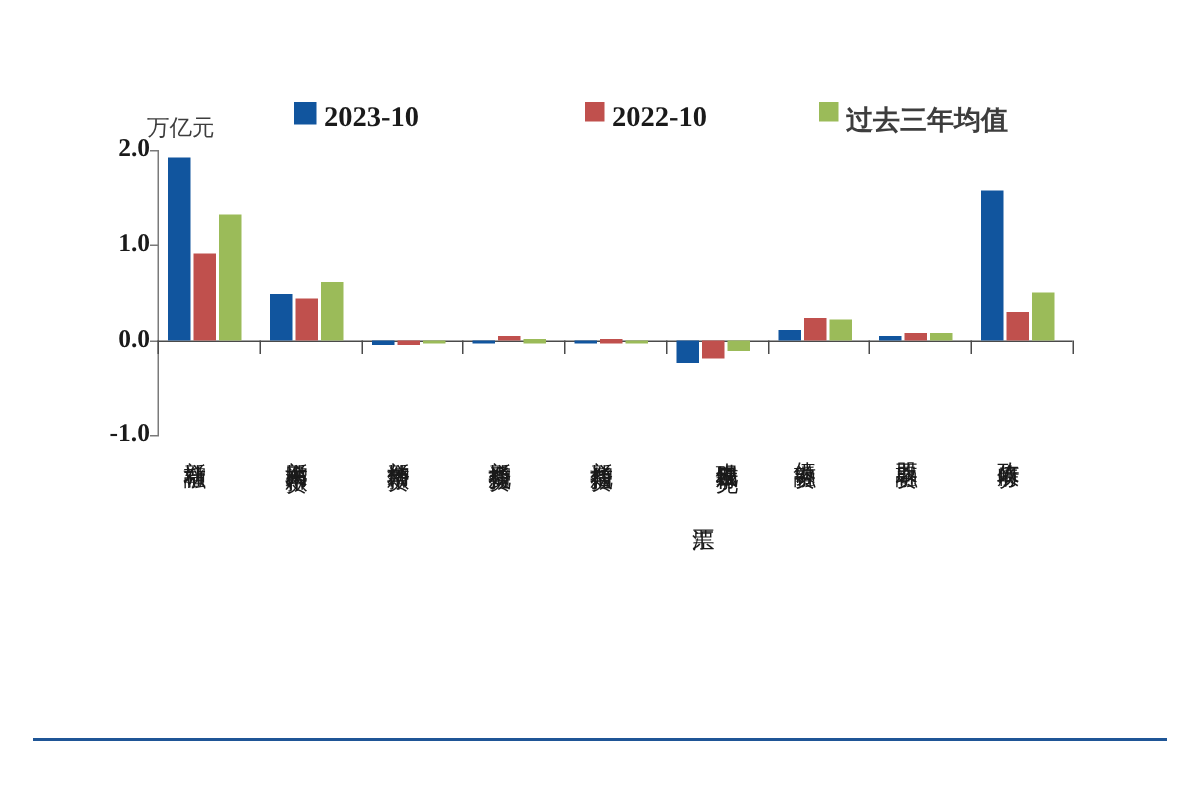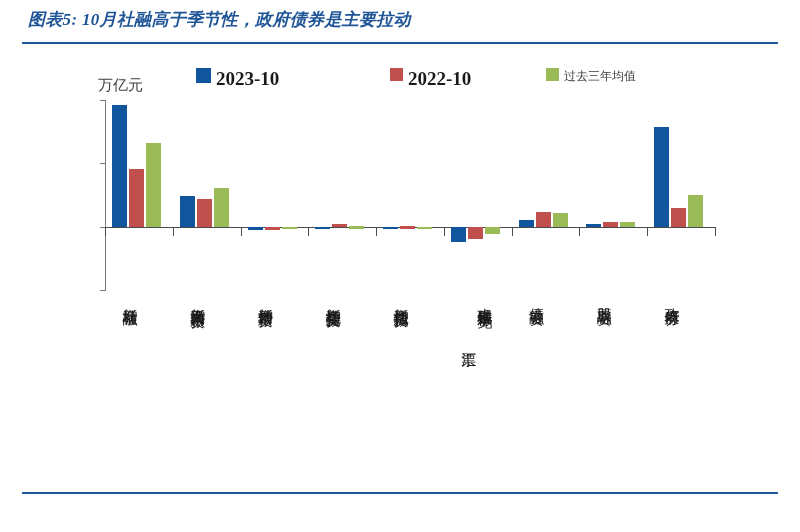--- a/index.html
+++ b/index.html
@@ -77,22 +77,22 @@
   .legend-swatch.sw1 { width: 13px; height: 13px; }
   .legend-swatch.sw2 { width: 13px; height: 13px; }
   .legend-label {
     font-family: "Liberation Serif", "DejaVu Serif", serif;
     font-size: 19px;
     font-weight: bold;
     color: #1a1a1a;
   }
   .legend-label.cjk {
     font-family: "DejaVu Serif", "Liberation Serif", serif;
-    font-size: 12px;
-    font-weight: normal;
+    font-size: 18px;
+    font-weight: bold;
     color: #3d3d3d;
   }
 
   
   .plot-area {
     position: absolute;
     left: 105px;
     top: 100px;
     width: 610px;
     height: 190px;
@@ -213,42 +213,44 @@
     font-weight: bold;
     color: #1F5596;
     white-space: nowrap;
   }
 </style>
 </head>
 <body>
 
 <div id="page">
 
-  <div class="header">
-    <div class="title">图表5: 10月社融高于季节性，政府债券是主要拉动</div>
-    <div class="rule-top"></div>
-  </div>
 
   <div class="legend">
     <div class="legend-item i0">
       <span class="legend-swatch sw0" style="background: rgb(17, 85, 158);"></span>
       <span class="legend-label">2023-10</span>
     </div>
     <div class="legend-item i1">
       <span class="legend-swatch sw1" style="background: rgb(192, 80, 77);"></span>
       <span class="legend-label">2022-10</span>
     </div>
     <div class="legend-item i2">
       <span class="legend-swatch sw2" style="background: rgb(155, 187, 89);"></span>
       <span class="legend-label cjk">过去三年均值</span>
     </div>
   </div>
 
   <div class="y-unit">万亿元</div>
 
+  <div class="y-labels" id="y-labels">
+      <div class="y-tick-label" style="top: 1px;">2.0</div>
+      <div class="y-tick-label" style="top: 64.3333px;">1.0</div>
+      <div class="y-tick-label" style="top: 127.667px;">0.0</div>
+      <div class="y-tick-label" style="top: 191px;">-1.0</div>
+    </div>
 
   <div class="plot-area" id="plot-area">
     <div class="axis-vert"></div>
   <div class="axis-tick-h" style="top: 0px;"></div>
       <div class="axis-tick-h" style="top: 63.3333px;"></div>
       <div class="axis-tick-h" style="top: 126.667px;"></div>
       <div class="axis-tick-h" style="top: 190px;"></div>
       <div class="zero-line" style="top: 126.667px;"></div>
       <div class="group" style="left: 5px; width: 53px;">
         <div class="bar b0" style="background: rgb(17, 85, 158); top: 5.06667px; height: 121.6px;"></div>

